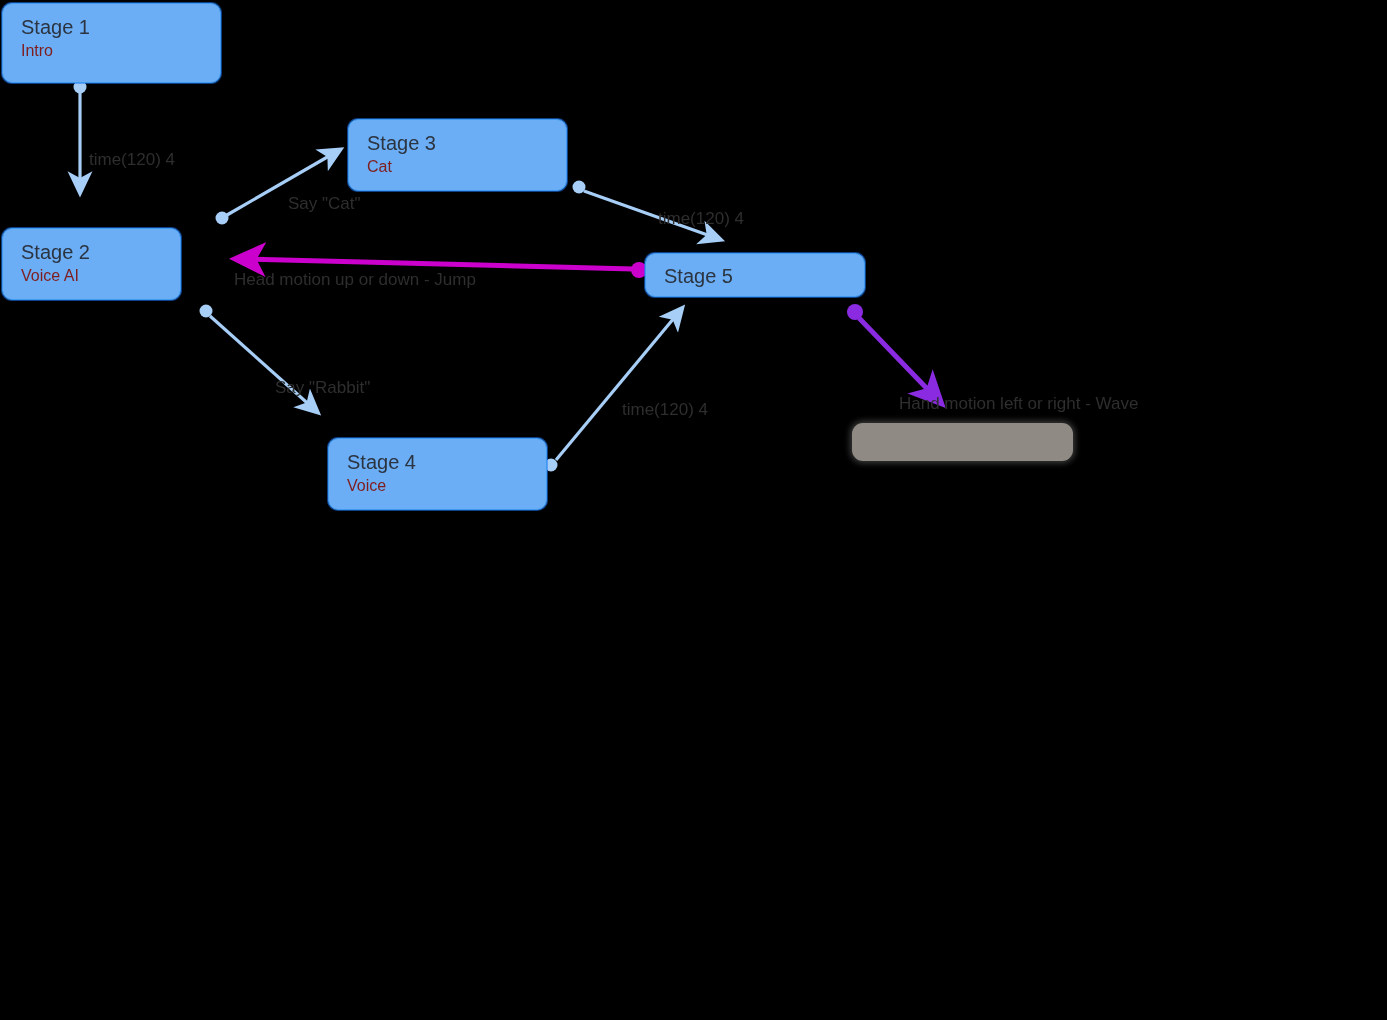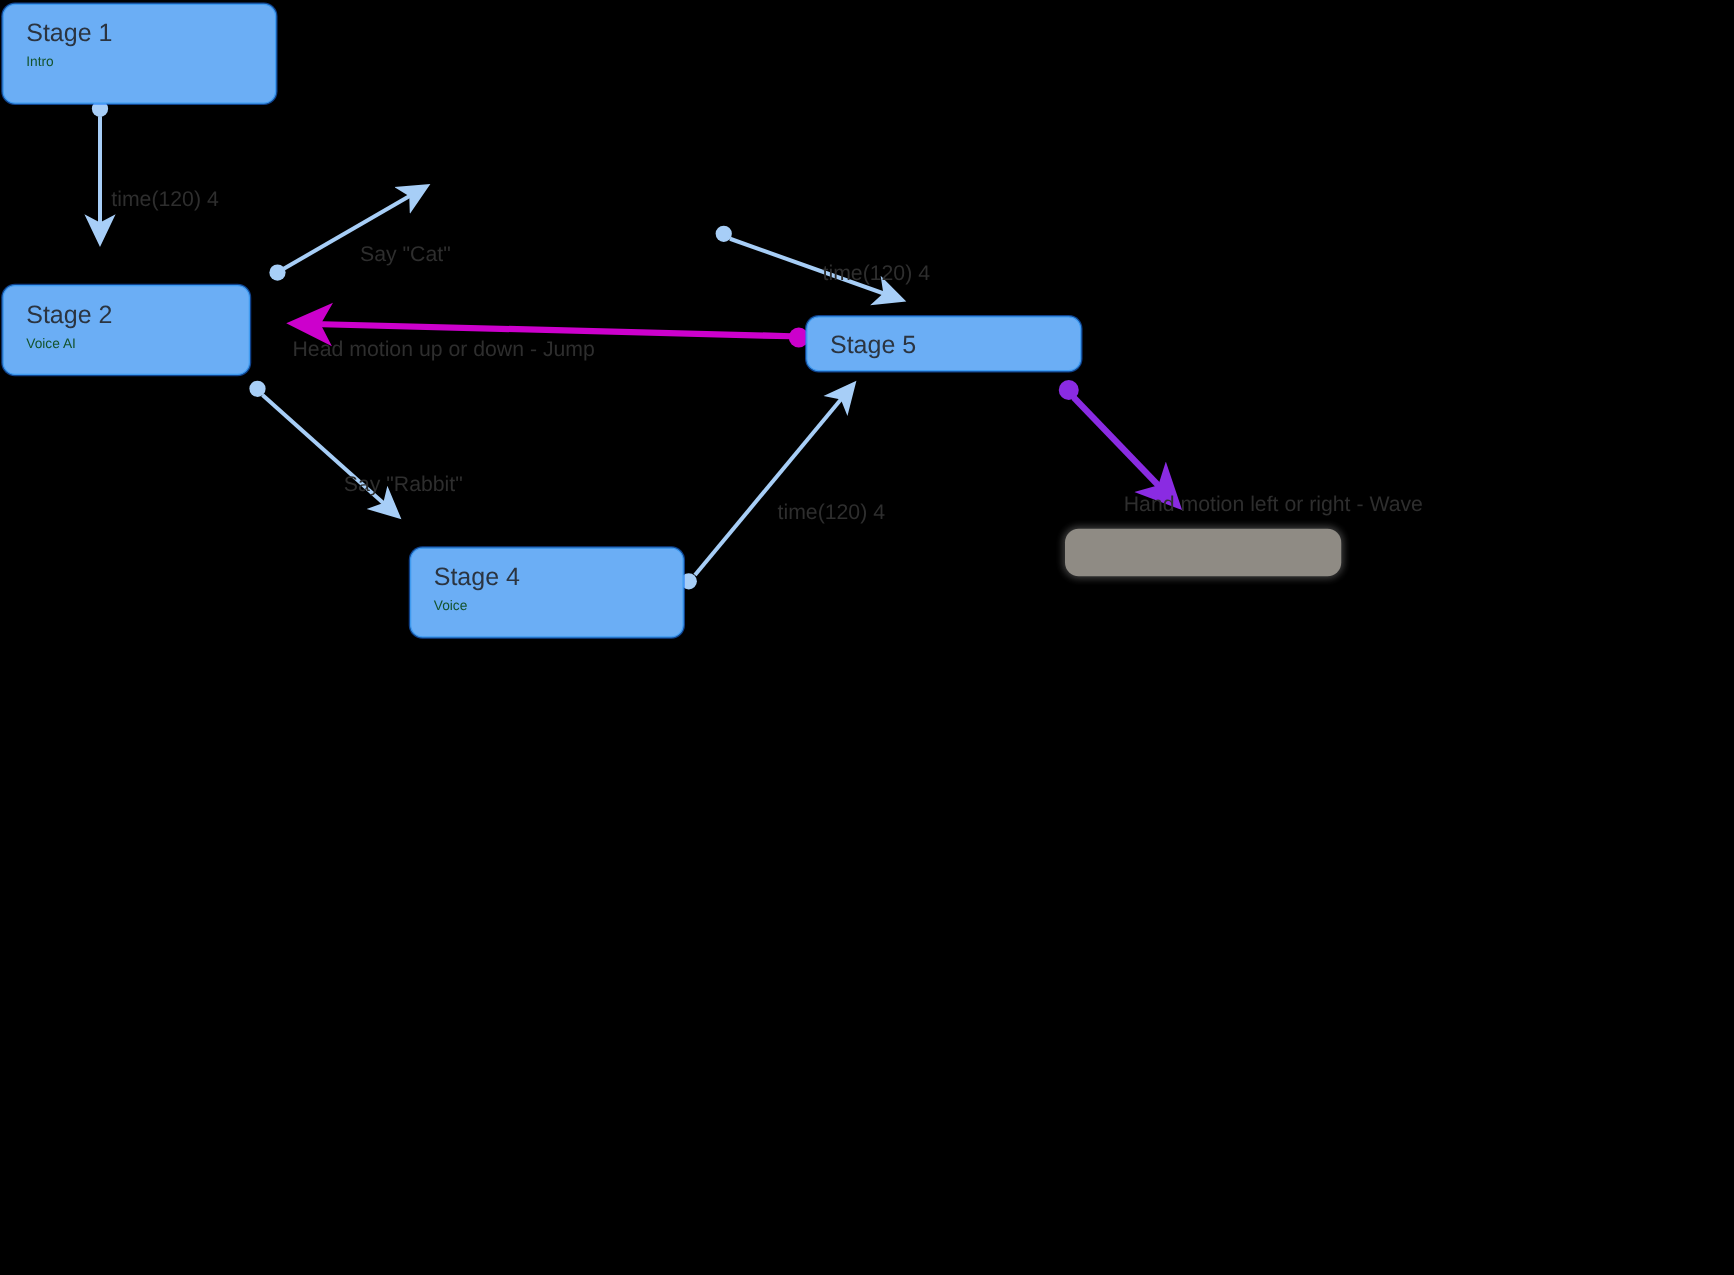--- a/index.html
+++ b/index.html
@@ -41,22 +41,22 @@
     position: absolute;
     left: 18px;
     color: #2b3440;
     font-size: 20px;
     line-height: 22px;
     white-space: nowrap;
   }
   .node .subtitle {
     position: absolute;
     left: 18px;
-    color: #14532d;
-    font-size: 11px;
+    color: #7f1d1d;
+    font-size: 16px;
     line-height: 17px;
     white-space: nowrap;
   }
   .node.two-line .title { top: 12px; }
   .node.two-line .subtitle { top: 38px; }
   .node.one-line .title { top: 11px; }
 
   
   .preend-wrap {
     position: absolute;
@@ -143,25 +143,29 @@
       <circle cx="855" cy="312" r="8" fill="#8A2BE2"></circle>
       <line x1="859" y1="318" x2="936" y2="398" stroke="#8A2BE2" stroke-width="5" marker-end="url(#ah-purple)"></line>
     </g>
   </svg>
 
   <div class="node stage two-line" style="left:2px; top:3px; width:219px; height:80px;">
     <div class="title">Stage 1</div>
     <div class="subtitle">Intro</div>
   </div>
 
-  <div class="node stage two-line" style="left:2px; top:228px; width:198px; height:72px;">
+  <div class="node stage two-line" style="left:2px; top:228px; width:179px; height:72px;">
     <div class="title">Stage 2</div>
     <div class="subtitle">Voice AI</div>
   </div>
 
+  <div class="node stage two-line" style="left:348px; top:119px; width:219px; height:72px;">
+    <div class="title">Stage 3</div>
+    <div class="subtitle">Cat</div>
+  </div>
 
   <div class="node stage two-line" style="left:328px; top:438px; width:219px; height:72px;">
     <div class="title">Stage 4</div>
     <div class="subtitle">Voice</div>
   </div>
 
   <div class="node stage one-line" style="left:645px; top:253px; width:220px; height:44px;padding-left:24px;">
     <div class="title">Stage 5</div>
   </div>
 

